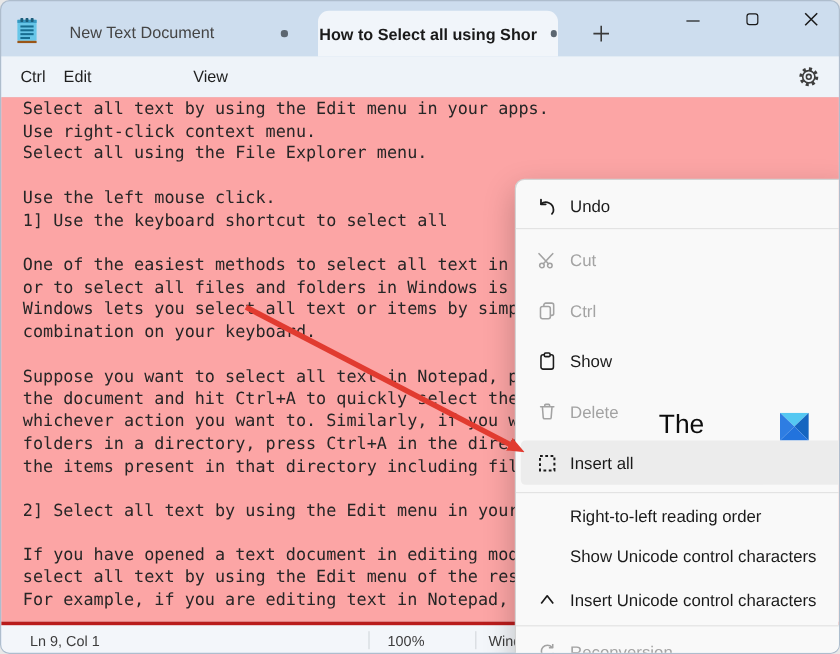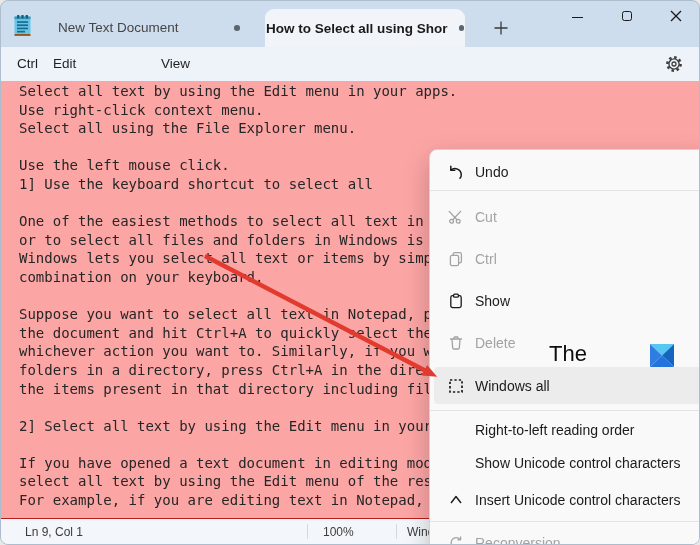--- a/index.html
+++ b/index.html
@@ -43,21 +43,21 @@
   }
   .editor pre {
     font-family:"DejaVu Sans Mono","Liberation Mono",monospace;
     font-size:14px; line-height:18.6px; color:#262626;
     padding:1px 0 0 18px; white-space:pre;
   }
 
   
   .statusbar {
     position:absolute; bottom:0; left:0; width:700px; height:26px;
-    background:#f3f6fa; border-top:1px solid #b91c1c; font-size:12px; color:#3c3c3c;
+    background:#f3f6fa; border-top:3px solid #b91c1c; font-size:12px; color:#3c3c3c;
   }
   .sb-item { position:absolute; top:6px; }
   .sb-pos { left:24px; } .sb-zoom { left:322px; } .sb-eol { left:406px; }
   .sb-sep { position:absolute; top:5px; width:1px; height:15px; background:#d5d9de; }
   .sb-sep1 { left:306px; } .sb-sep2 { left:395px; }
 
   
   .ctx-menu {
     position:absolute; left:428px; top:148px; width:280px; height:420px;
     background:#f9f9f9; border:1px solid #d3d3d3; border-radius:8px;
@@ -240,21 +240,21 @@
       </span>
       <span class="mil">Delete</span>
     </div>
 
     <div class="mi mi-selectall">
       <span class="mic">
         <svg viewBox="0 0 16 16" width="16" height="16">
           <rect x="2" y="2" width="12" height="12" fill="none" stroke="currentColor" stroke-width="1.7" stroke-dasharray="2.3 2.1"></rect>
         </svg>
       </span>
-      <span class="mil">Windows all</span>
+      <span class="mil">Insert all</span>
     </div>
     <div class="menu-sep sep2"></div>
 
     <div class="mi mi-rtl">
       <span class="mil">Right-to-left reading order</span>
     </div>
 
     <div class="mi mi-show">
       <span class="mil">Show Unicode control characters</span>
     </div>

